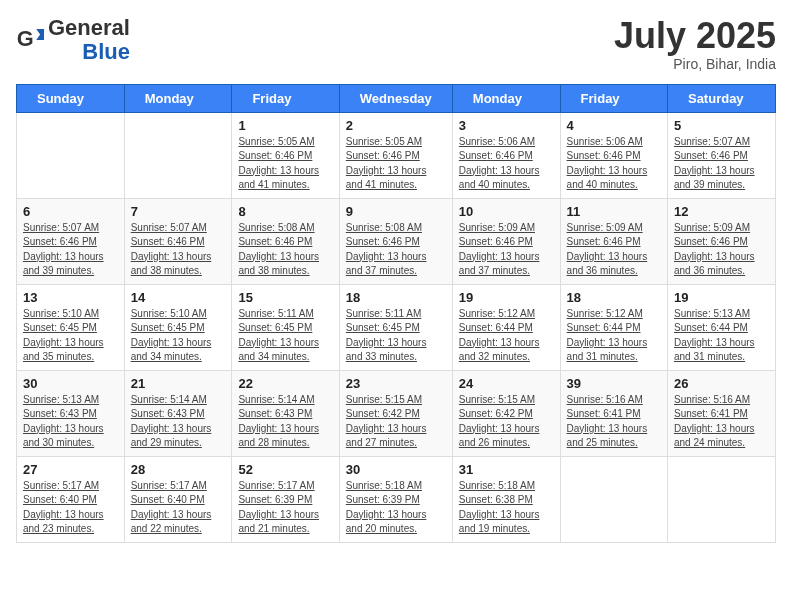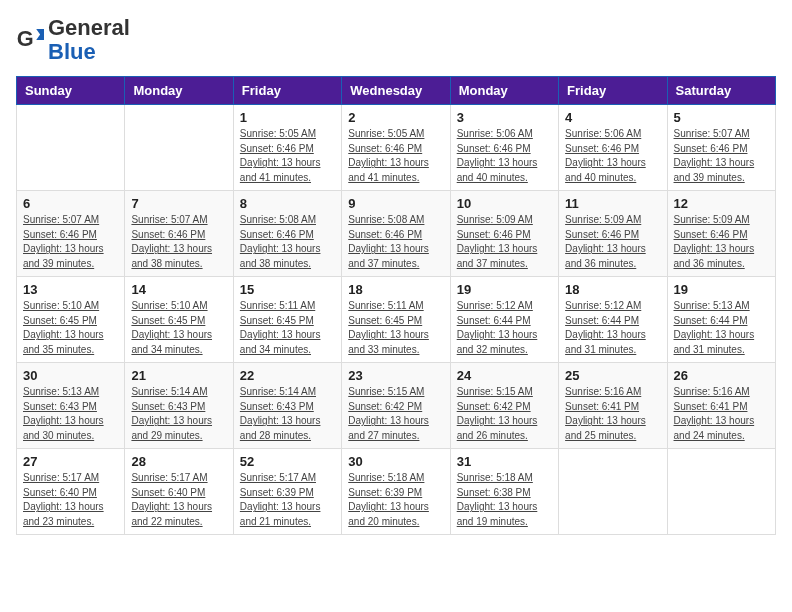--- a/index.html
+++ b/index.html
@@ -18,20 +18,21 @@
     }
     .logo {
       display: flex;
       align-items: center;
       gap: 4px;
     }
     .logo-text {
       font-size: 22px;
       font-weight: bold;
       line-height: 1.1;
+      text-align: right;
     }
     .logo-general { color: #333; }
     .logo-blue { color: #1a5fb4; }
     .logo-icon {
       width: 28px;
       height: 28px;
     }
     .title-block {
       text-align: right;
     }
@@ -44,24 +45,24 @@
     .location {
       font-size: 14px;
       color: #555;
     }
     .calendar {
       width: 100%;
       border-collapse: collapse;
       border: 1px solid #ccc;
     }
     .calendar th {
-      background-color: #4c1d95;
+      background-color: #3b82f6;
       color: #fff;
       text-align: left;
-      padding: 6px 8px;
+      padding: 6px 20px;
       font-size: 13px;
       font-weight: bold;
       border: 1px solid #1a5fb4;
     }
     .calendar td {
       vertical-align: top;
       padding: 5px 6px;
       border: 1px solid #ddd;
       width: calc(100% / 7);
       min-height: 80px;
@@ -99,20 +100,24 @@
       <text x="1" y="26" font-size="28" font-weight="bold" fill="#333" font-family="Arial">G</text>
 
       <polygon points="26,4 36,4 36,18 26,18 31,11" fill="#1a5fb4"></polygon>
     </svg>
     <div>
       <div class="logo-text">
         <span class="logo-general">General</span><br>
         <span class="logo-blue">Blue</span>
       </div>
     </div>
+  </div>
+  <div class="title-block">
+    <div class="month-title">July 2025</div>
+    <div class="location">Piro, Bihar, India</div>
   </div>
 </div>
 
 <table class="calendar">
   <thead>
     <tr>
     <th>Sunday</th>
         <th>Monday</th>
         <th>Friday</th>
         <th>Wednesday</th>
@@ -269,21 +274,21 @@
 Sunset: 6:42 PM
 Daylight: 13 hours and 27 minutes.</div>
         </td>
         <td>
           <div class="day-number">24</div>
           <div class="day-info" style="white-space: pre-line;">Sunrise: 5:15 AM
 Sunset: 6:42 PM
 Daylight: 13 hours and 26 minutes.</div>
         </td>
         <td>
-          <div class="day-number">25</div>
+          <div class="day-number">39</div>
           <div class="day-info" style="white-space: pre-line;">Sunrise: 5:16 AM
 Sunset: 6:41 PM
 Daylight: 13 hours and 25 minutes.</div>
         </td>
         <td>
           <div class="day-number">26</div>
           <div class="day-info" style="white-space: pre-line;">Sunrise: 5:16 AM
 Sunset: 6:41 PM
 Daylight: 13 hours and 24 minutes.</div>
         </td>

